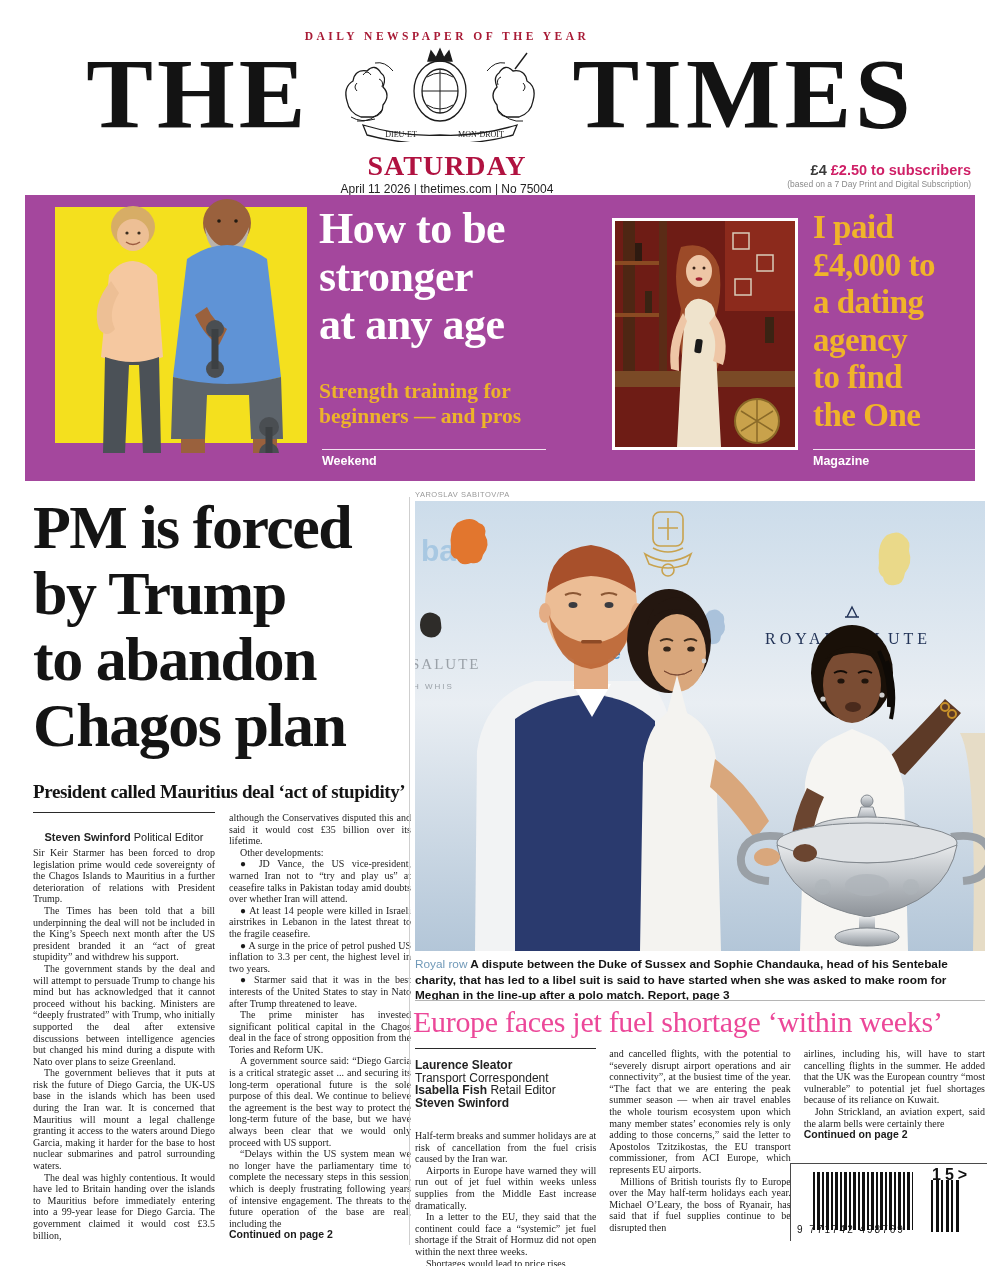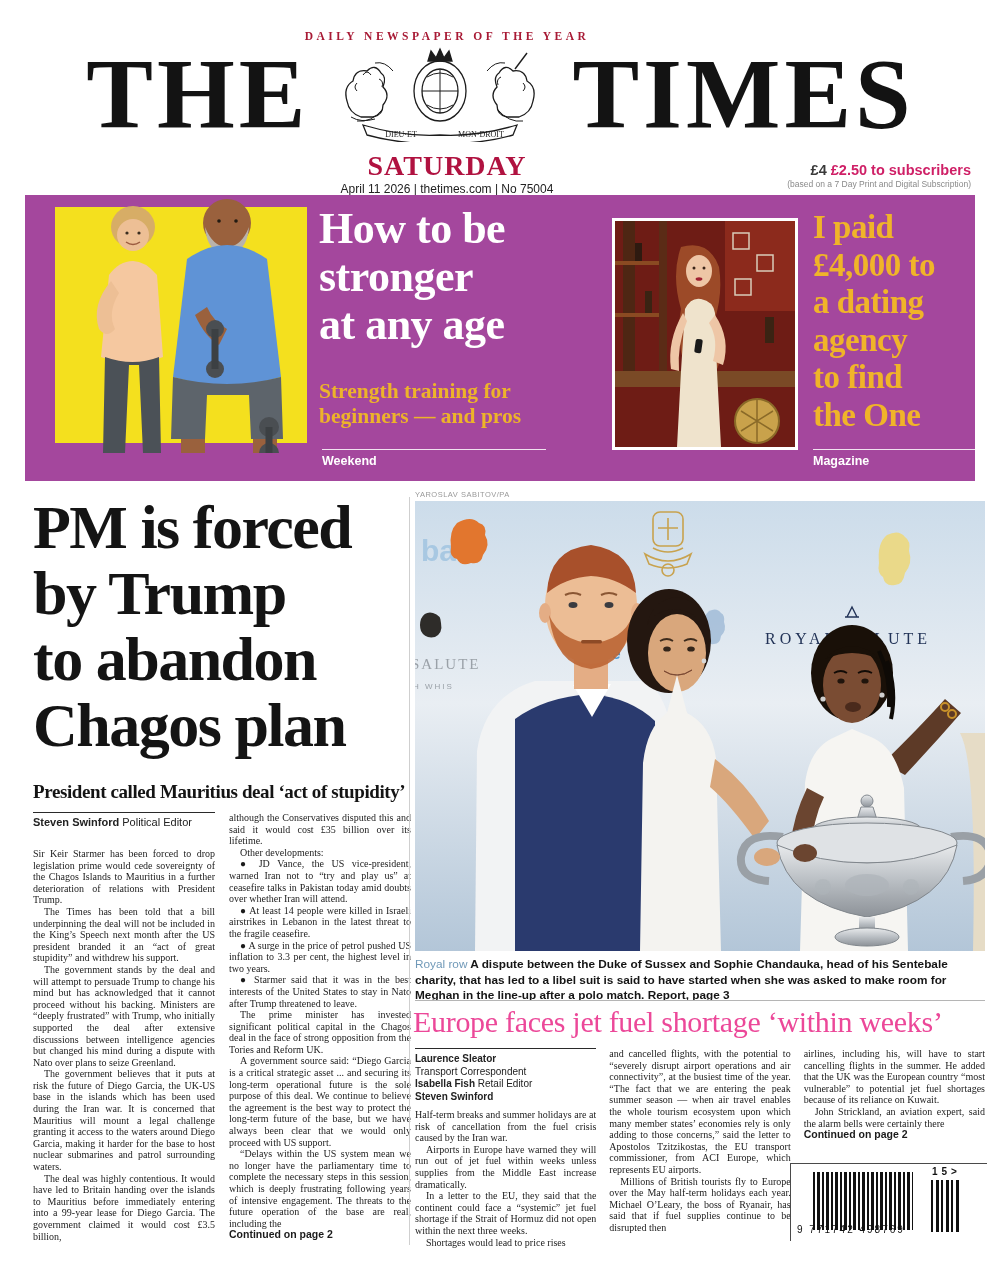--- a/index.html
+++ b/index.html
@@ -37,22 +37,22 @@
   .promo-h2 { left:788px; top:14px; width:165px; color:#f0b429; font-size:33px; line-height:37.5px;
               font-weight:bold; white-space:pre-line; letter-spacing:-0.5px; }
   .magazine-rule { left:788px; top:254px; width:167px; }
   .magazine { left:788px; top:259px; }
 
   
   .lead-headline { left:33px; top:494px; width:376px; font-size:62px; line-height:66px; font-weight:bold;
                    color:#141414; letter-spacing:-1.5px; white-space:pre-line; }
   .standfirst { left:33px; top:781px; width:378px; font-size:19px; font-weight:bold; color:#141414;
                 letter-spacing:-0.4px; }
-  .byline-block { border-top:1px solid #2a2a2a; padding-top:3px; margin-bottom:19px;
-                  font-family:"Liberation Sans",sans-serif; font-size:11px; line-height:13px; color:#222; }
+  .byline-block { border-top:1px solid #2a2a2a; padding-top:18px; margin-bottom:3px;
+                  font-family:"Liberation Sans",sans-serif; font-size:11px; line-height:13px; color:#222;text-align:center; }
   .byline-block b { font-weight:bold; }
   .cols { display:flex; overflow:hidden; }
   .col { overflow:hidden; }
   .col p { font-size:10px; line-height:11.6px; text-align:justify; color:#1b1b1b; }
   .col p + p { text-indent:11px; }
   .col p.bold { font-family:"Liberation Sans",sans-serif; font-weight:bold; font-size:10.5px;
                 text-align:left; text-indent:0; }
   .lead-cols { left:33px; top:812px; width:378px; height:433px; gap:14px; }
   .lead-cols .col { width:182px; }
   .v-rule { left:409px; top:497px; width:1px; height:748px; background:#cfcfcf; }
@@ -64,34 +64,34 @@
   .caption { left:415px; top:957px; width:574px; font-family:"Liberation Sans",sans-serif;
              font-size:11.8px; line-height:15.5px; font-weight:bold; color:#151515; }
   .caption .lead-in { color:#7099b8; font-weight:normal; }
   .h-rule { left:415px; top:1000px; width:570px; height:1px; background:#b5b5b5; }
 
   
   .fuel-headline { left:413px; top:1005px; width:578px; font-size:30px; line-height:34px; font-weight:normal;
                    color:#ec4899; letter-spacing:-0.3px; }
   .fuel-cols { left:415px; top:1048px; width:570px; height:218px; gap:13px; }
   .fuel-cols .col { flex:1; }
-  .fuel-byline { border-top:1px solid #2a2a2a; padding-top:4px; margin-bottom:6px;
-                 font-family:"Liberation Sans",sans-serif; font-size:10px; line-height:12.5px; color:#222; }
+  .fuel-byline { border-top:1px solid #2a2a2a; padding-top:10px; margin-bottom:21px;
+                 font-family:"Liberation Sans",sans-serif; font-size:12px; line-height:12.5px; color:#222; }
 
   
   .barcode { left:790px; top:1163px; width:197px; height:78px; border-top:1px solid #4a4a4a;
              border-left:1px solid #4a4a4a; }
   .bc-main { position:absolute; left:22px; top:8px; width:100px; height:58px;
              background:repeating-linear-gradient(90deg,#111 0 2px,#fff 2px 4px,#111 4px 7px,#fff 7px 9px); }
   .bc-addon { position:absolute; left:140px; top:16px; width:28px; height:52px;
               background:repeating-linear-gradient(90deg,#111 0 2px,#fff 2px 5px,#111 5px 8px,#fff 8px 10px); }
   .bc-digits { position:absolute; left:6px; top:60px; font-family:"Liberation Sans",sans-serif;
                font-size:10px; letter-spacing:2px; color:#111; background:rgba(255,255,255,.0); }
   .bc-issue { position:absolute; left:141px; top:2px; font-family:"Liberation Sans",sans-serif;
-              font-size:10px; font-weight:bold; letter-spacing:4px; color:#111; }
+              font-size:16px; font-weight:bold; letter-spacing:4px; color:#111; }
 </style>
 </head>
 <body>
 
 <div class="page">
 
   <div class="abs award">DAILY NEWSPAPER OF THE YEAR</div>
   <div class="abs masthead">
     <span class="word">THE</span>
     <svg width="235" height="95" viewBox="0 0 235 95">

